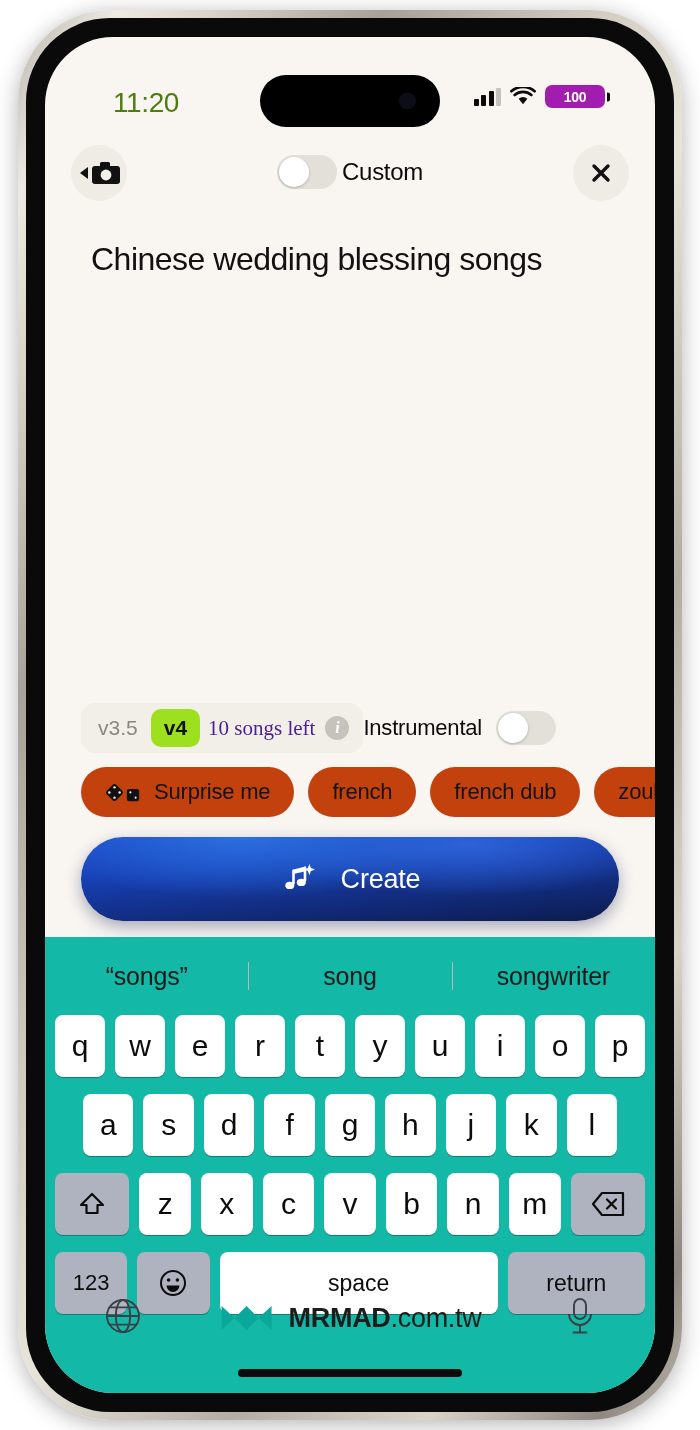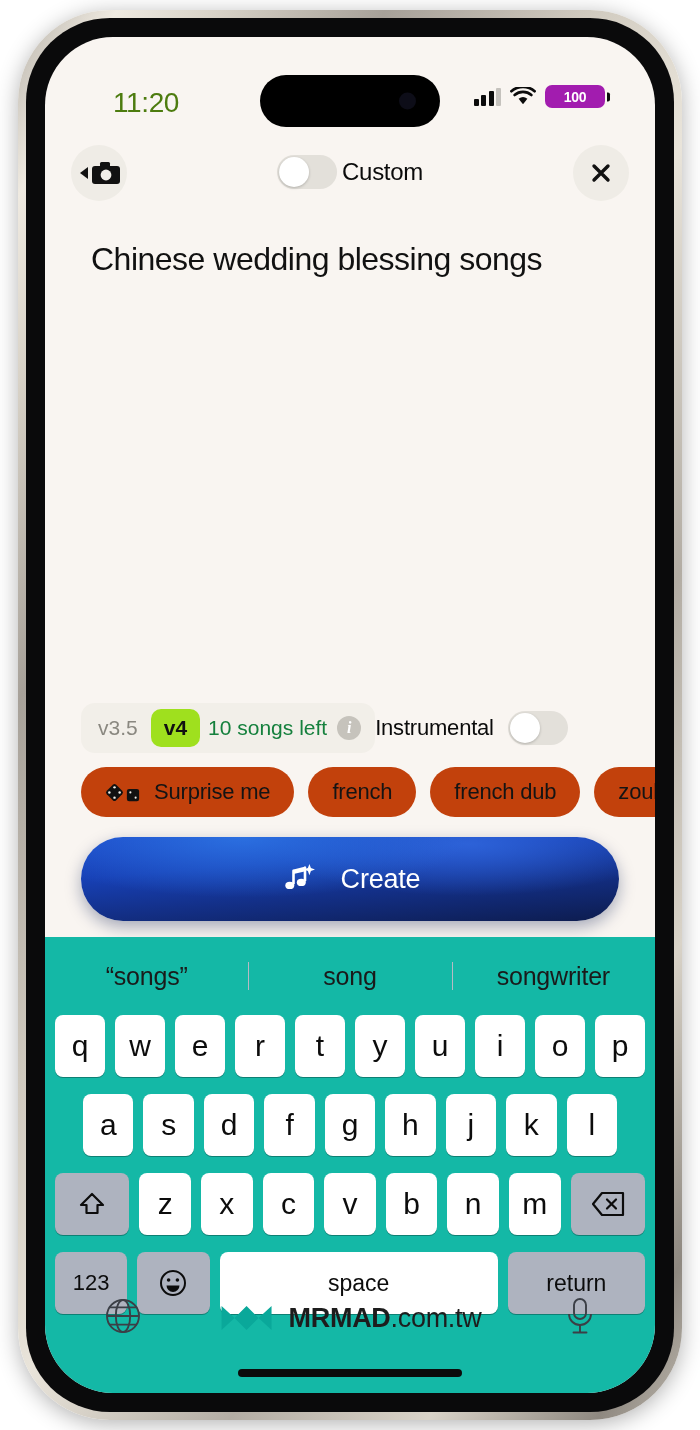--- a/index.html
+++ b/index.html
@@ -249,23 +249,24 @@
     line-height: 38px;
     border-radius: 10px;
   }
   .ver-chip.active {
     background: #9fe01e;
     color: #111111;
     font-weight: 600;
   }
   .songs-left {
     font-size: 21px;
-    color: #15803d;
+    color: #4c1d95;
     margin-left: 8px;
     white-space: nowrap;
+    font-family: Liberation Serif, serif;
   }
   .info-icon {
     width: 24px;
     height: 24px;
     border-radius: 50%;
     background: #c6c3bc;
     color: #ffffff;
     font-size: 16px;
     font-weight: 700;
     font-style: italic;

